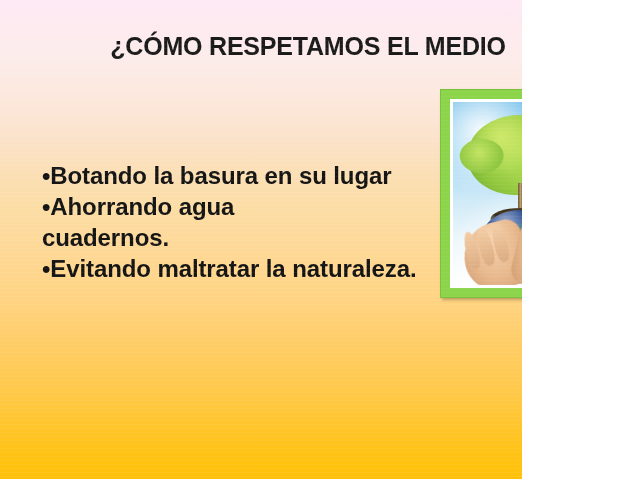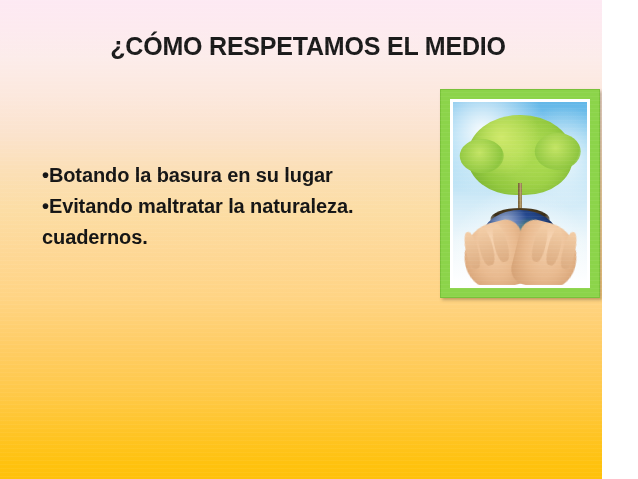--- a/index.html
+++ b/index.html
@@ -8,21 +8,21 @@
   }
   body {
     width: 638px;
     height: 479px;
     overflow: hidden;
     font-family: "Liberation Sans", sans-serif;
   }
 
   #slide {
     position: relative;
-    width: 602px;
+    width: 522px;
     height: 479px;
     background: linear-gradient(to bottom,
       #fde9f3 0%,
       #fdeaef 6%,
       #fcecea 12%,
       #fce8dd 20%,
       #fbe3cd 28%,
       #fbdfb5 36%,
       #fcdda4 44%,
       #fed897 52%,
@@ -64,21 +64,21 @@
   }
   #title .tline { display: block; }
 
   
   #body-text {
     position: absolute;
     left: 42px;
     top: 160px;
     width: 500px;
     color: #141414;
-    font-size: 20px;
+    font-size: 24px;
     font-weight: bold;
     line-height: 31px;
     letter-spacing: -0.1px;
   }
   .bline {
     display: block;
     white-space: pre;
   }
 
   
@@ -206,22 +206,23 @@
 <body>
 
 <div id="slide">
 
   <div id="title">
     <span class="tline">¿CÓMO RESPETAMOS EL MEDIO</span>
   </div>
 
   <div id="body-text">
     <span class="bline">•Botando la basura en su lugar</span>
+    <span class="bline">•Ahorrando agua</span>
+    <span class="bline">cuadernos.</span>
     <span class="bline">•Evitando maltratar la naturaleza.</span>
-    <span class="bline">cuadernos.</span>
   </div>
 
   <div id="picture-frame">
     <div id="picture-mat">
       <div id="photo">
         <div id="tree-canopy"></div>
         <div id="tree-trunk"></div>
         <div id="soil"></div>
         <div id="globe"></div>
         <div class="hand" id="hand-left">

